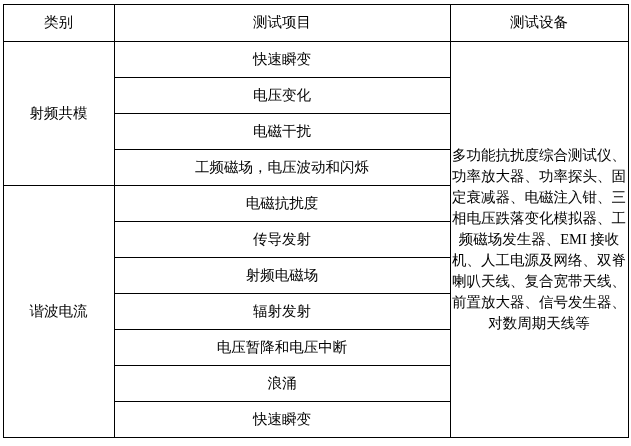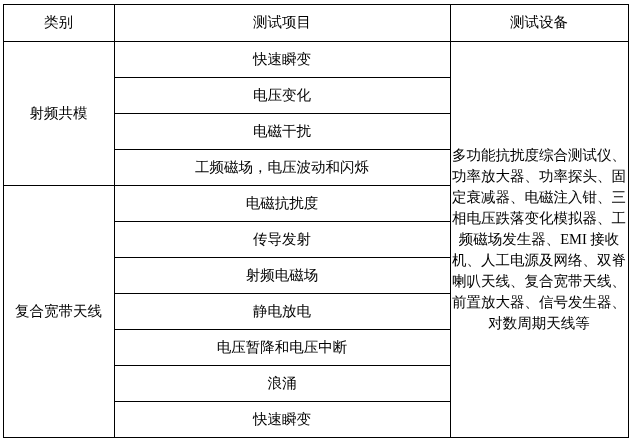--- a/index.html
+++ b/index.html
@@ -87,31 +87,31 @@
         <td class="col-item item-cell">电压变化</td>
       </tr>
       <tr>
         <td class="col-item item-cell">电磁干扰</td>
       </tr>
       <tr>
         <td class="col-item item-cell">工频磁场，电压波动和闪烁</td>
       </tr>
 
       <tr>
-        <td class="col-cat cat-cell" rowspan="7">复合宽带天线</td>
+        <td class="col-cat cat-cell" rowspan="7">谐波电流</td>
         <td class="col-item item-cell">电磁抗扰度</td>
       </tr>
       <tr>
         <td class="col-item item-cell">传导发射</td>
       </tr>
       <tr>
         <td class="col-item item-cell">射频电磁场</td>
       </tr>
       <tr>
-        <td class="col-item item-cell">静电放电</td>
+        <td class="col-item item-cell">辐射发射</td>
       </tr>
       <tr>
         <td class="col-item item-cell">电压暂降和电压中断</td>
       </tr>
       <tr>
         <td class="col-item item-cell">浪涌</td>
       </tr>
       <tr>
         <td class="col-item item-cell">快速瞬变</td>
       </tr>

